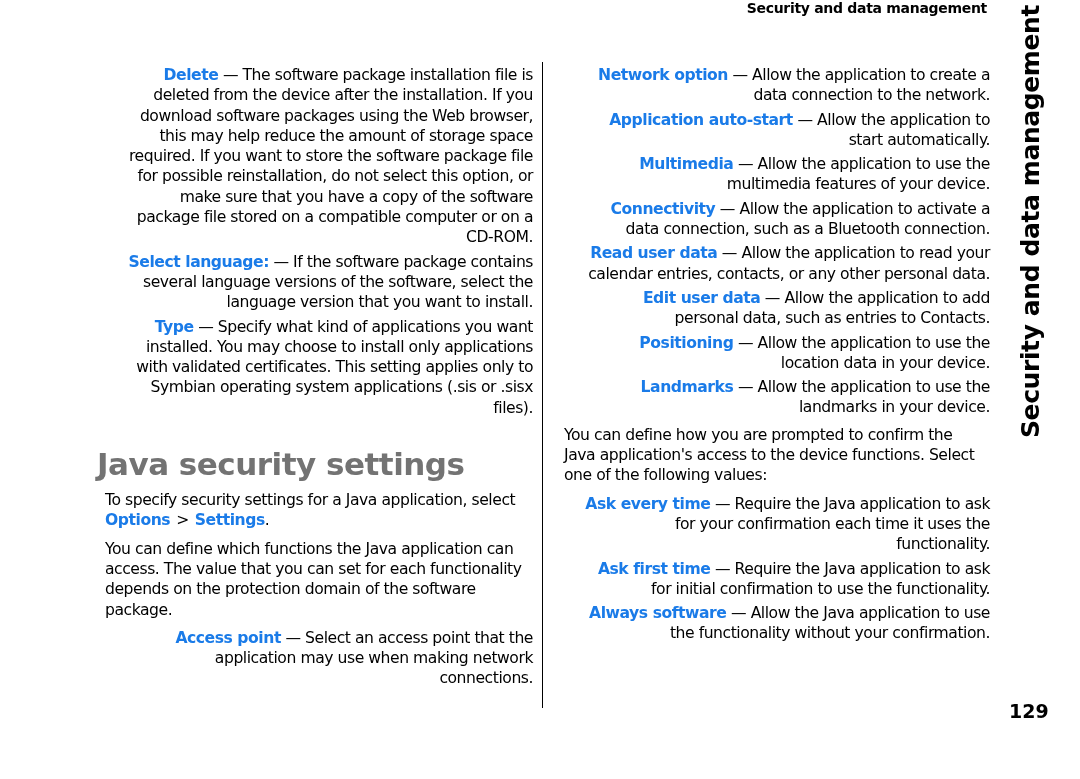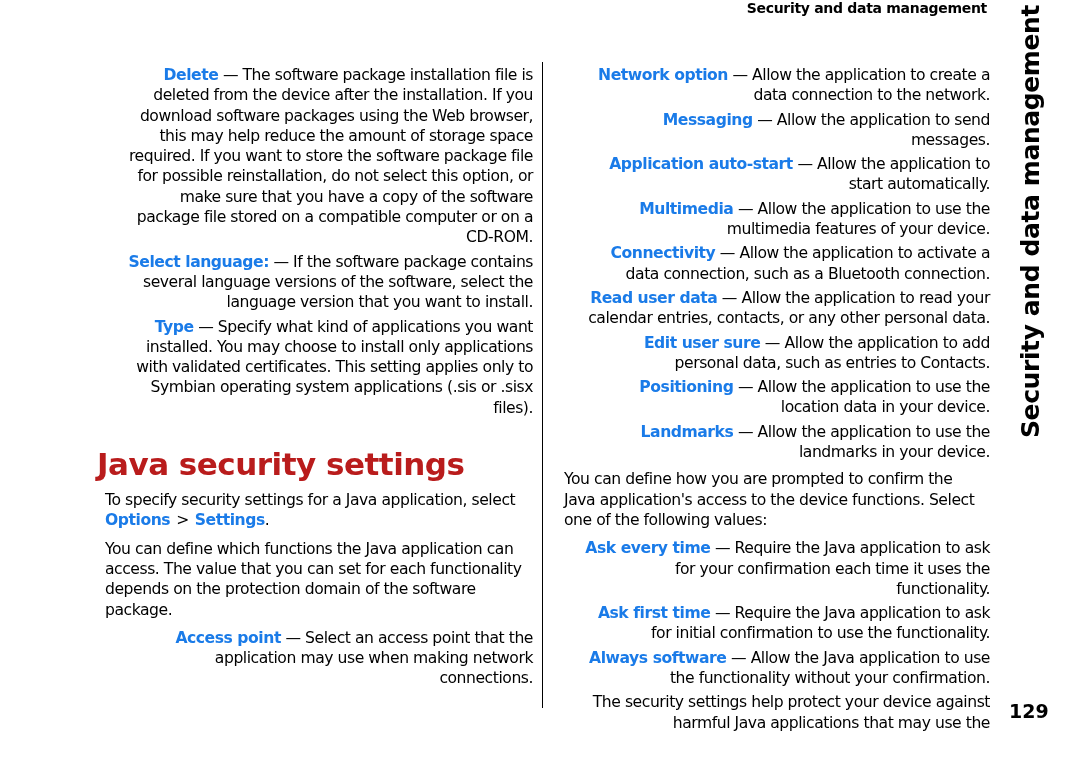--- a/index.html
+++ b/index.html
@@ -26,21 +26,21 @@
   .col {
     position: absolute; font-size: 15.6px; line-height: 20.3px; letter-spacing: -0.45px;
   }
   .col-left { left: 97px; top: 61px; width: 440px; }
   .col-right { left: 556px; top: 61px; width: 438px; }
   .indent { padding-left: 23px; }
   .term { color: #1a7be8; font-weight: bold; }
   .entry { margin: 4px; text-align: right; }
   p { margin: 8px; }
   .h-java {
-    font-size: 31px; font-weight: bold; color: #b91c1c; margin: 28px 0 8px 0; letter-spacing: -0.5px;
+    font-size: 31px; font-weight: bold; color: #737373; margin: 28px 0 8px 0; letter-spacing: -0.5px;
     line-height: 36px;
   }
   .para-gap { margin-top: 7px; }
   .menu-path .sep { color: #000; padding: 0 6px; }
 </style>
 </head>
 <body>
 
 <div class="running-header">Security and data management</div>
 
@@ -65,33 +65,31 @@
   <p class="para-gap">You can define which functions the Java application can access. The value that you can set for each functionality depends on the protection domain of the software package.</p>
 
   <div class="indent para-gap">
     <p class="entry"><span class="term">Access point</span><span> — Select an access point that the application may use when making network connections.</span></p>
   </div>
 </div>
 
 <div class="col col-right">
   <div class="indent">
     <p class="entry"><span class="term">Network option</span><span> — Allow the application to create a data connection to the network.</span></p>
-    <p class="entry"><span class="term">Messaging</span><span> — Allow the application to send messages.</span></p>
     <p class="entry"><span class="term">Application auto-start</span><span> — Allow the application to start automatically.</span></p>
     <p class="entry"><span class="term">Multimedia</span><span> — Allow the application to use the multimedia features of your device.</span></p>
     <p class="entry"><span class="term">Connectivity</span><span> — Allow the application to activate a data connection, such as a Bluetooth connection.</span></p>
     <p class="entry"><span class="term">Read user data</span><span> — Allow the application to read your calendar entries, contacts, or any other personal data.</span></p>
-    <p class="entry"><span class="term">Edit user sure</span><span> — Allow the application to add personal data, such as entries to Contacts.</span></p>
+    <p class="entry"><span class="term">Edit user data</span><span> — Allow the application to add personal data, such as entries to Contacts.</span></p>
     <p class="entry"><span class="term">Positioning</span><span> — Allow the application to use the location data in your device.</span></p>
     <p class="entry"><span class="term">Landmarks</span><span> — Allow the application to use the landmarks in your device.</span></p>
   </div>
 
   <p class="para-gap">You can define how you are prompted to confirm the Java application's access to the device functions. Select one of the following values:</p>
 
   <div class="indent para-gap">
     <p class="entry"><span class="term">Ask every time</span><span> — Require the Java application to ask for your confirmation each time it uses the functionality.</span></p>
     <p class="entry"><span class="term">Ask first time</span><span> — Require the Java application to ask for initial confirmation to use the functionality.</span></p>
     <p class="entry"><span class="term">Always software</span><span> — Allow the Java application to use the functionality without your confirmation.</span></p>
-    <p class="entry">The security settings help protect your device against harmful Java applications that may use the</p>
   </div>
 </div>
 
 <div class="page-number">129</div>
 
 </body></html>

